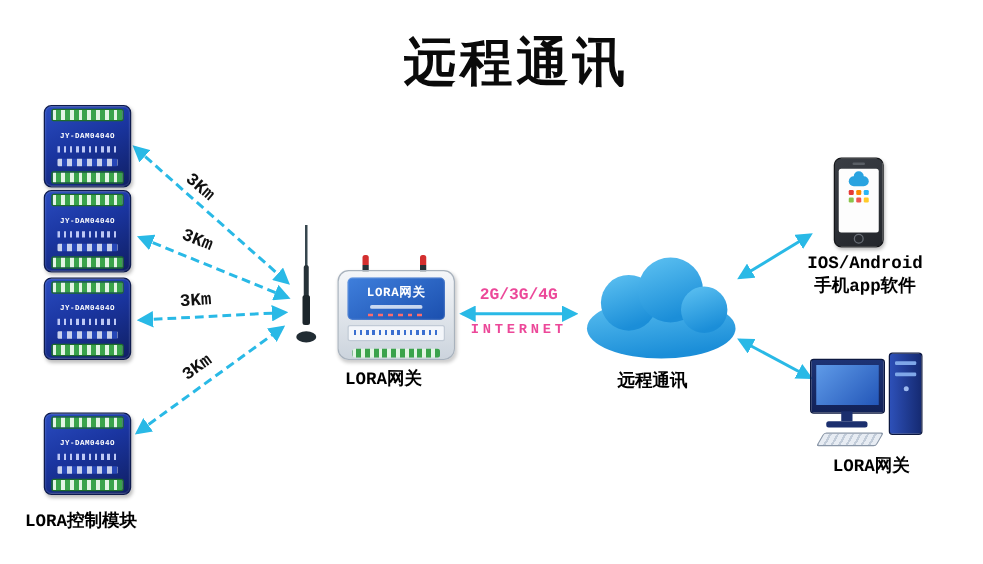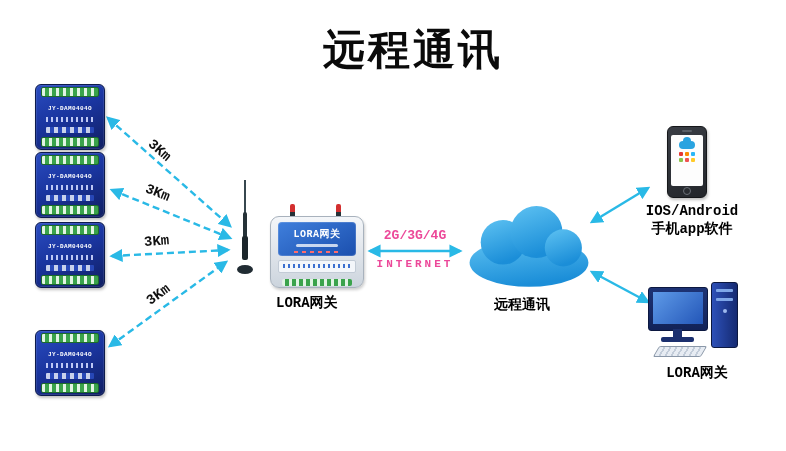--- a/index.html
+++ b/index.html
@@ -142,20 +142,21 @@
     <div class="m-strip"></div>
   </div>
   <div class="module" style="left:33px;top:330px">
     <div class="m-body"></div>
     <div class="m-term top"></div>
     <div class="m-term bot"></div>
     <div class="m-text">JY-DAM0404O</div>
     <div class="m-ticks"></div>
     <div class="m-strip"></div>
   </div>
+  <div class="lbl" style="left:20px;top:408px">LORA控制模块</div>
 
   <span class="km" style="left:150px;top:134px;transform:rotate(41deg)">3Km</span>
   <span class="km" style="left:146px;top:180px;transform:rotate(22deg)">3Km</span>
   <span class="km" style="left:144px;top:234px;transform:rotate(-4deg)">3Km</span>
   <span class="km" style="left:148px;top:294px;transform:rotate(-36deg)">3Km</span>
 
   <div class="antenna">
     <div class="ant-tip"></div>
     <div class="ant-mid"></div>
     <div class="ant-low"></div>

